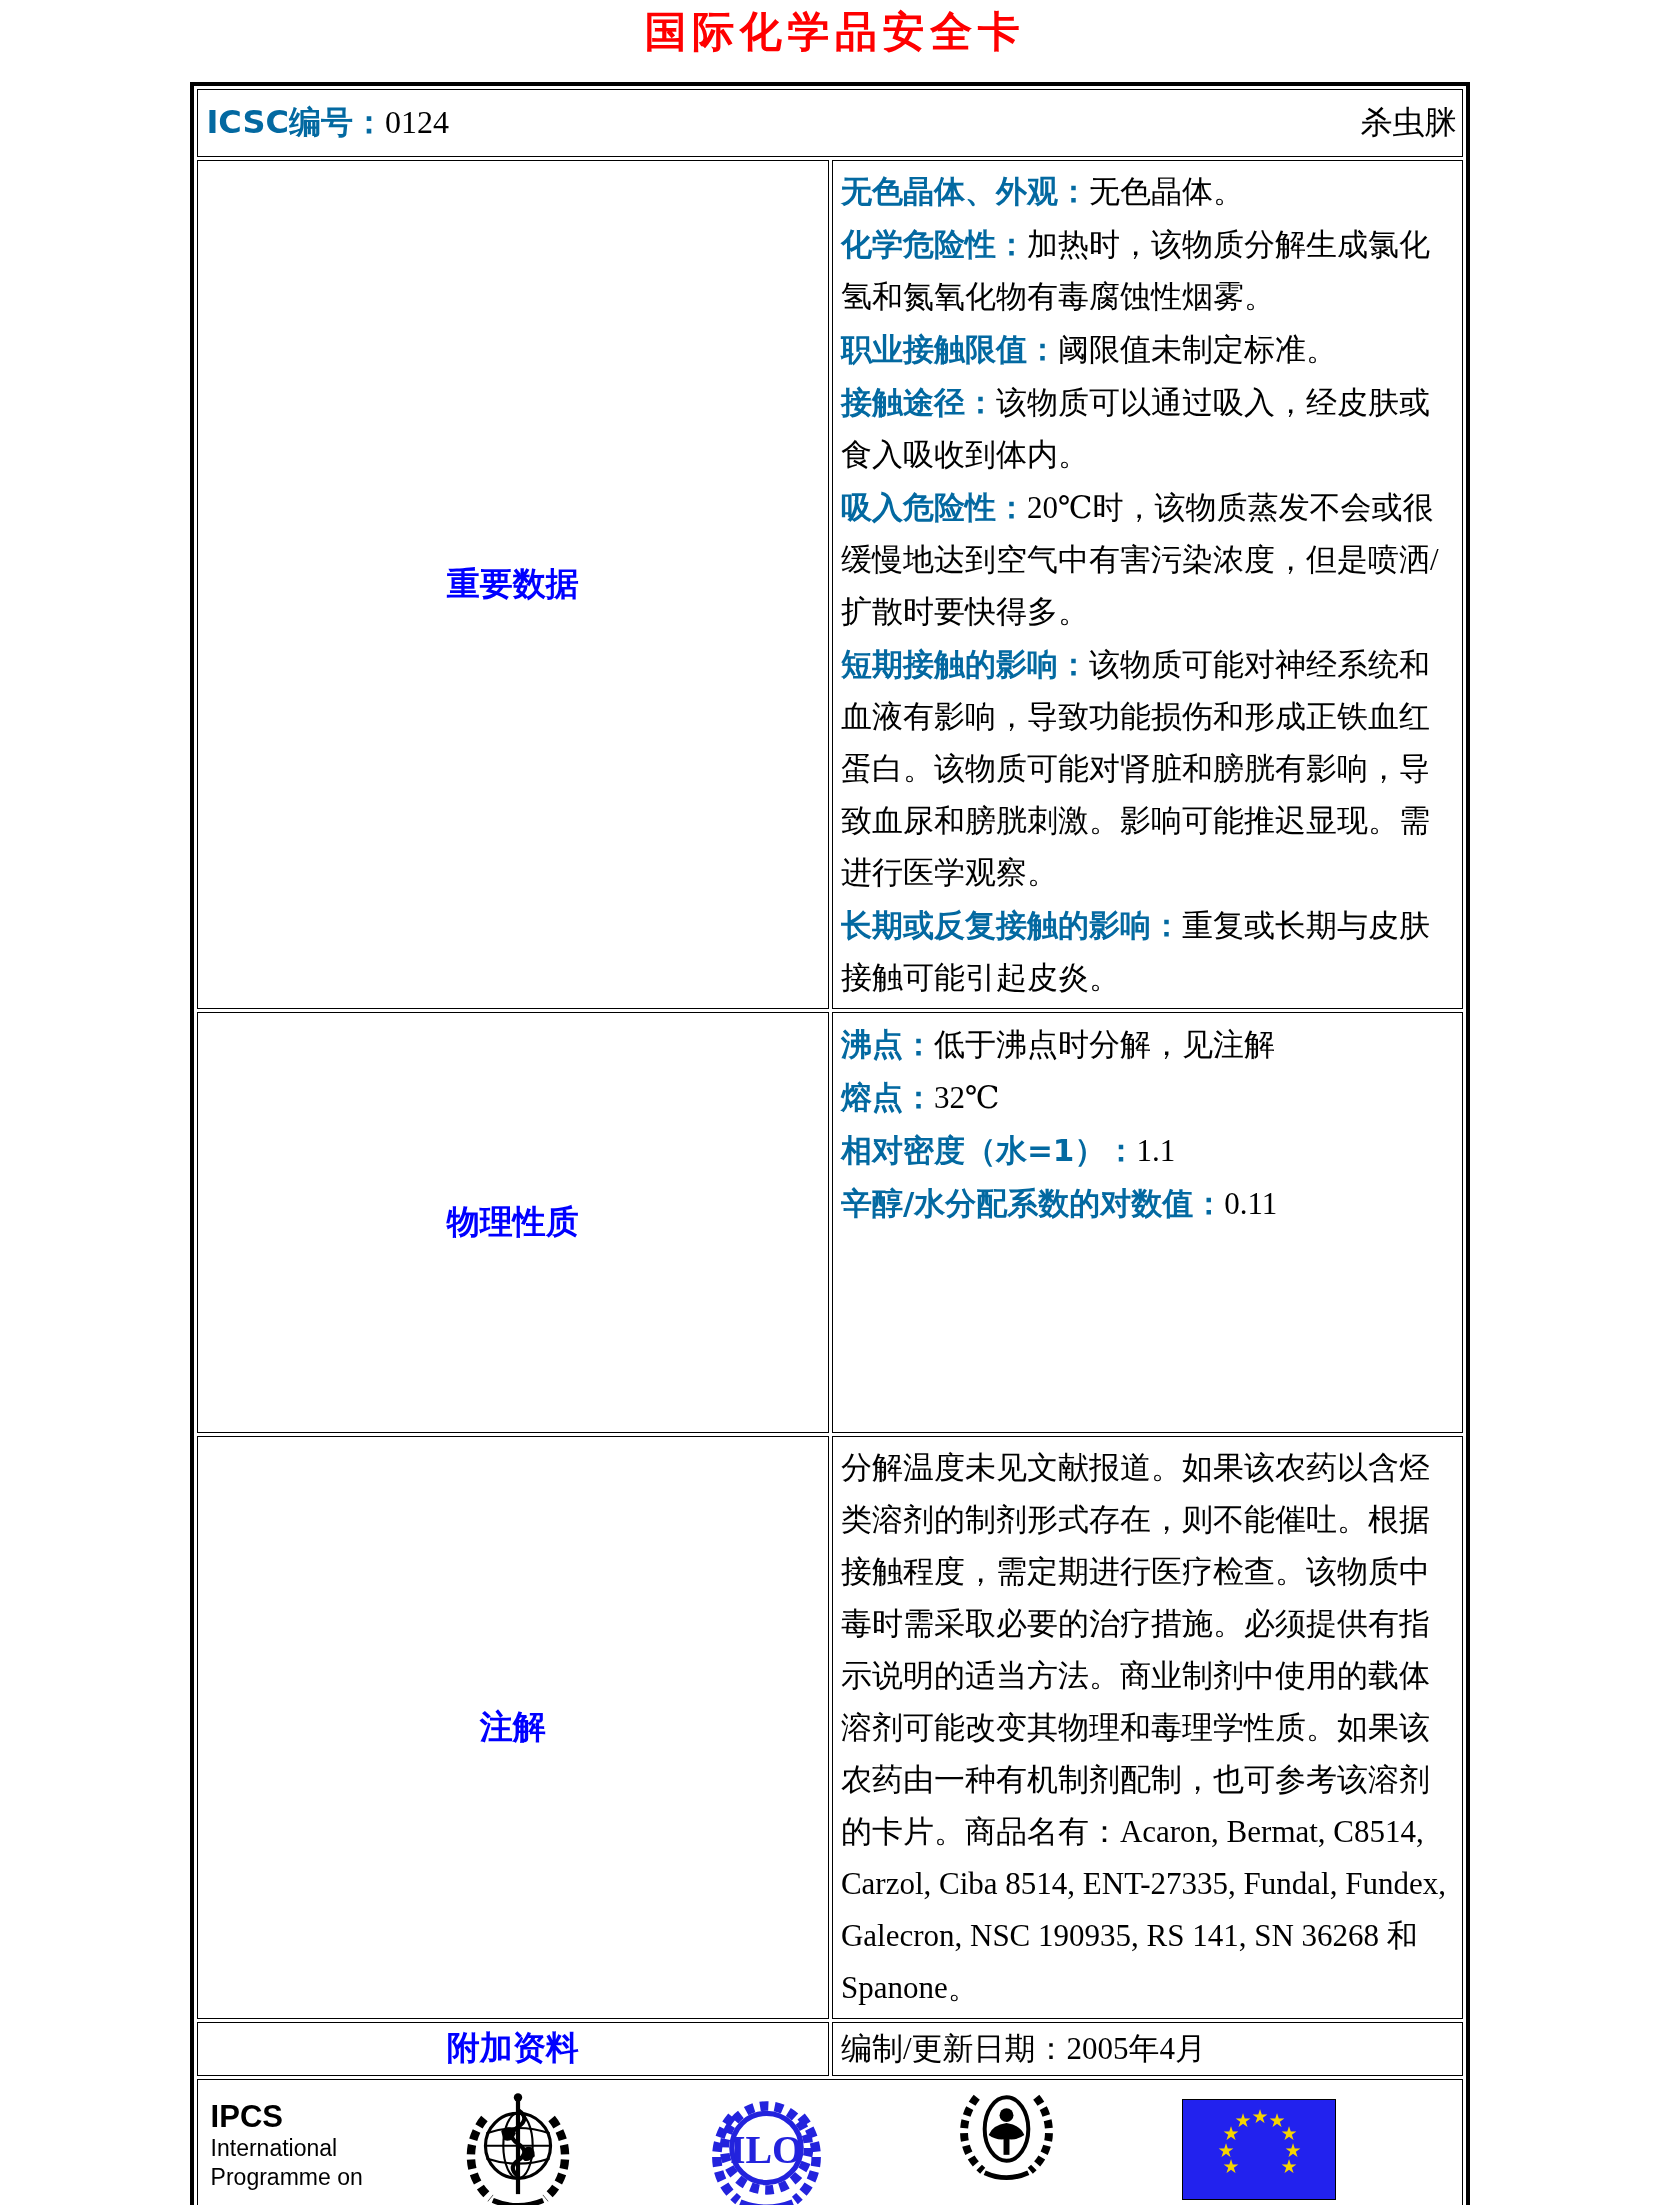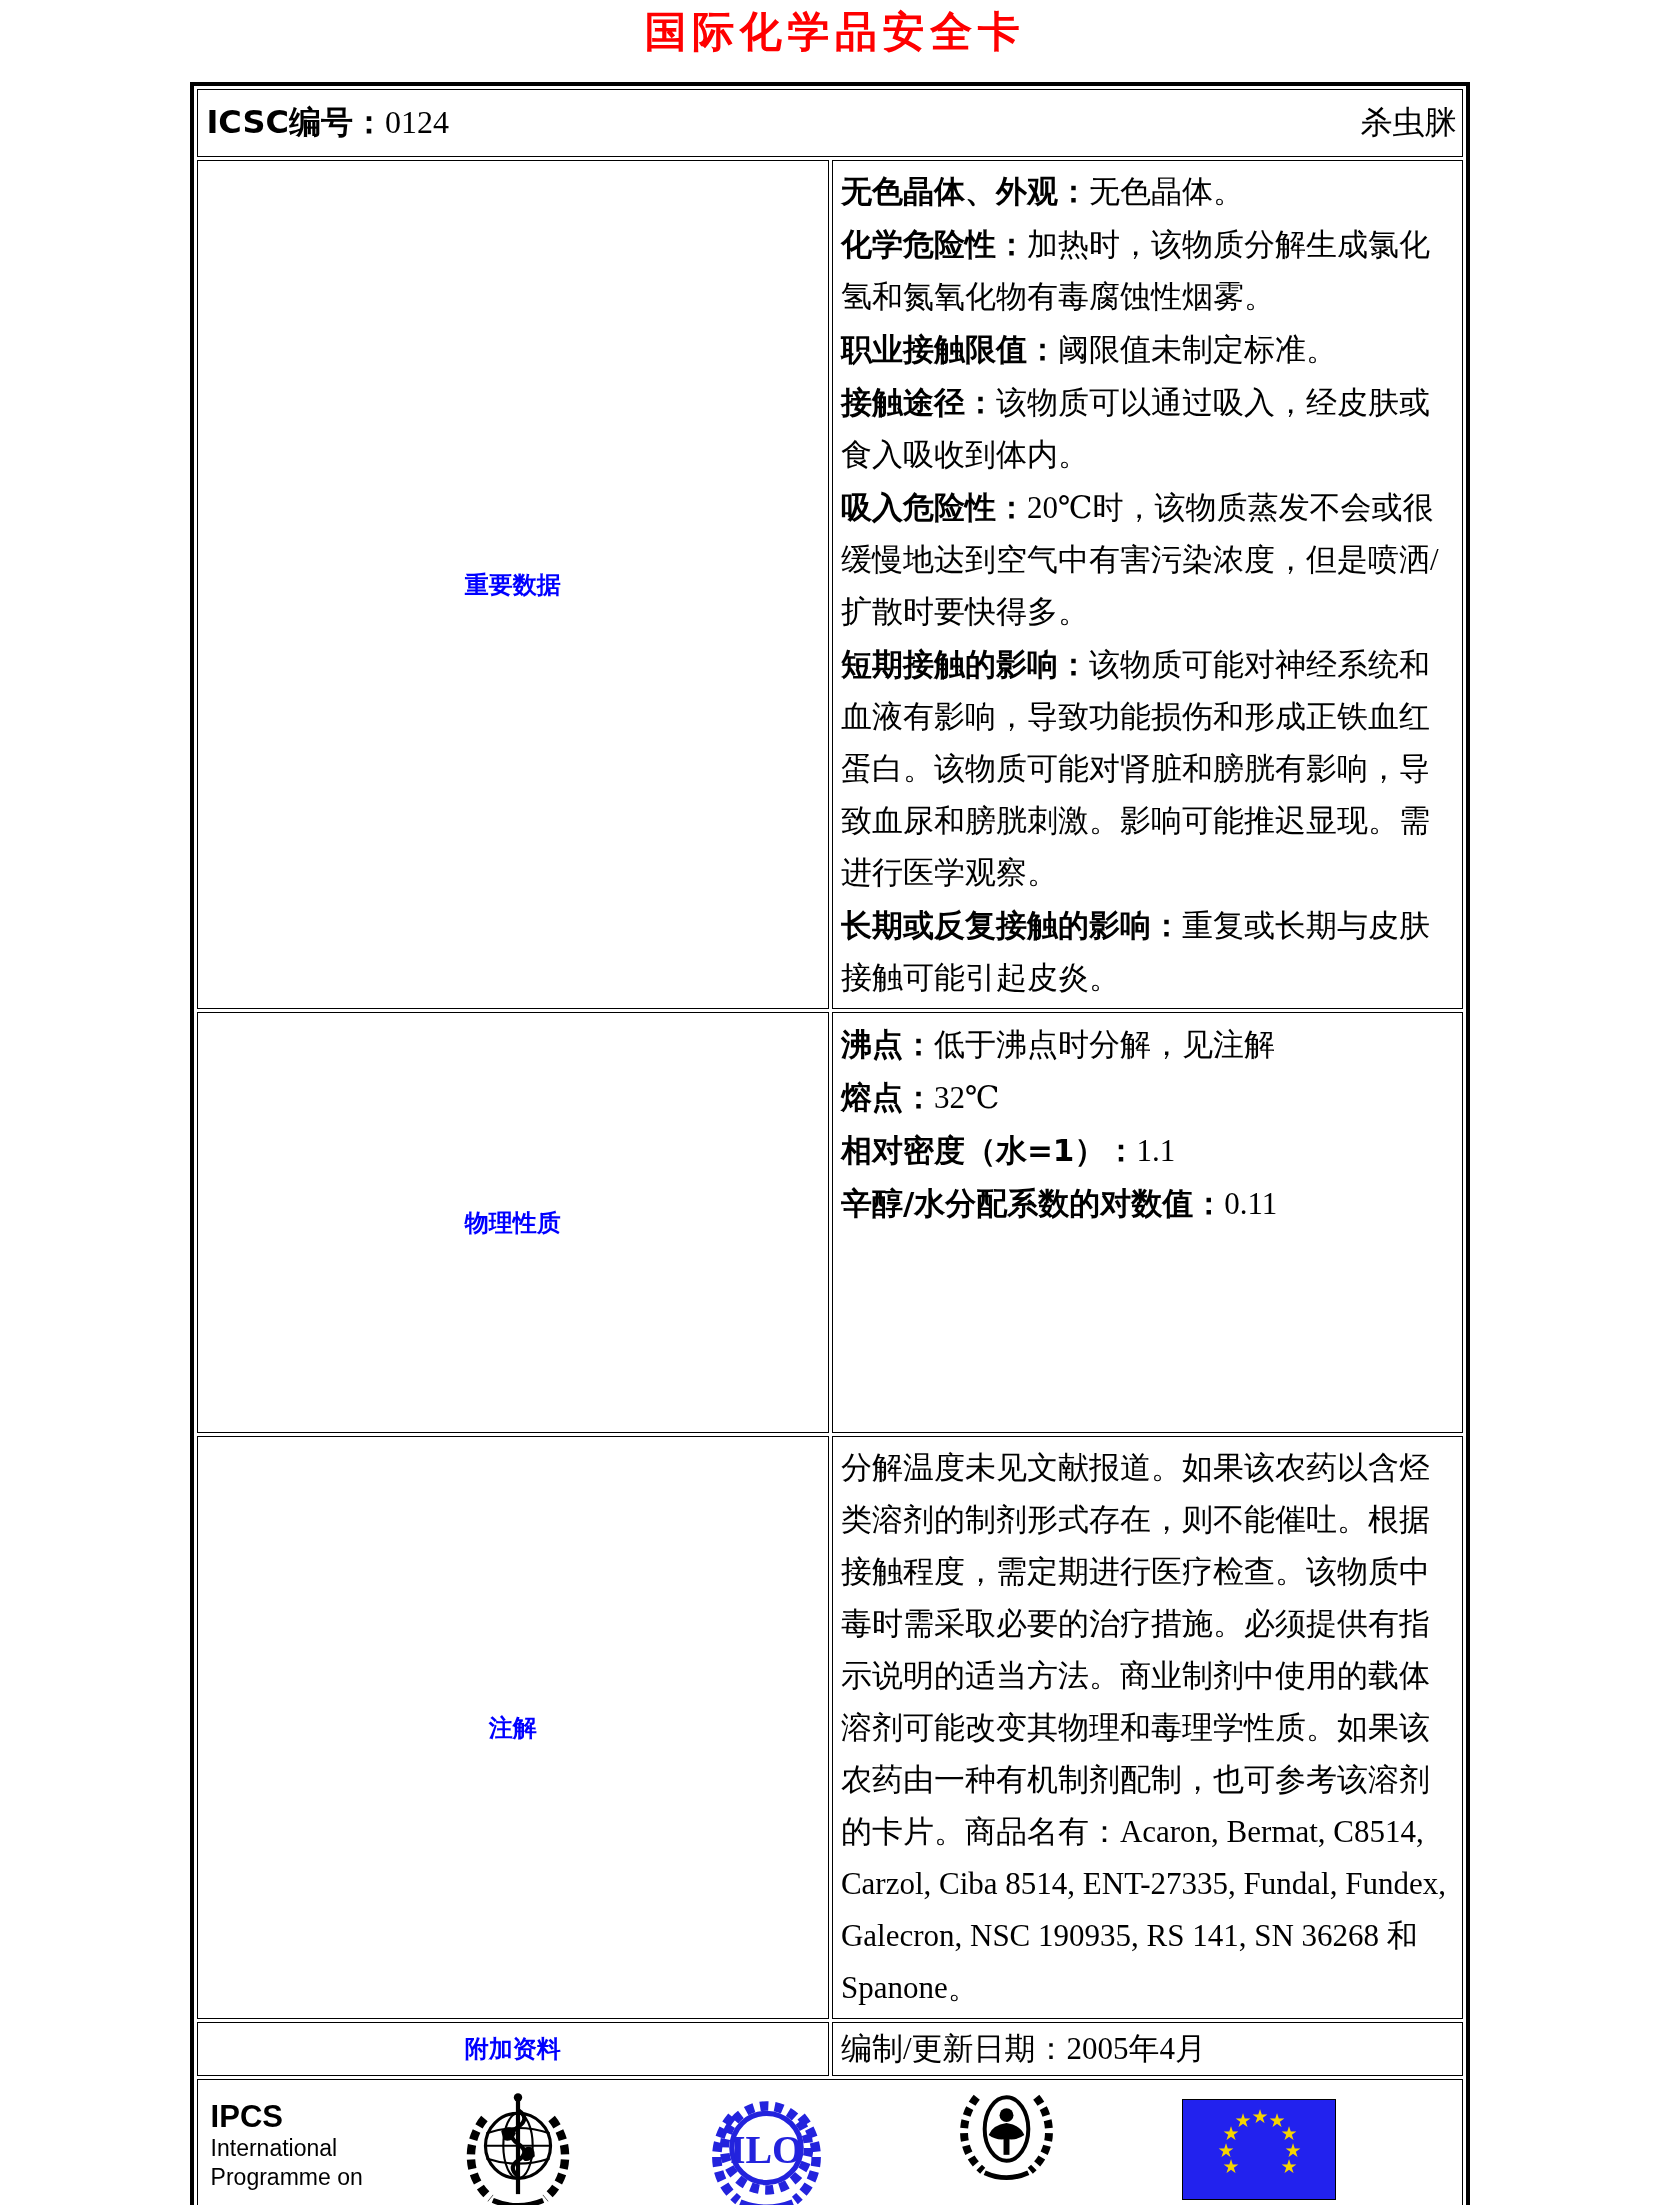--- a/index.html
+++ b/index.html
@@ -17,27 +17,27 @@
   }
   table.card {
     position:absolute; left:190px; top:82px; width:1280px;
     border:4.2px solid #000; border-collapse:separate; border-spacing:3.5px;
     table-layout:fixed; background:#fff;
   }
   td { border:1.4px solid #000; vertical-align:top; background:#fff; overflow:hidden; }
   td.labelcol { width:176px; vertical-align:middle; text-align:center; }
   .seclabel {
     font-family:"DejaVu Sans","Liberation Sans",sans-serif;
-    font-weight:bold; color:#0000ff; font-size:24px;
+    font-weight:bold; color:#0000ff; font-size:33px;
   }
   .content { padding:4.2px 7px 4.2px 8.4px; font-size:31px; line-height:52px; }
   .entry { text-align:left; }
   .blab {
     font-family:"DejaVu Sans","Liberation Sans",sans-serif;
-    font-weight:bold; color:#000000;
+    font-weight:bold; color:#0369a1;
   }
   .btxt { color:#000; }
   
   .hdr-cell { vertical-align:middle; }
   .hdr-flex { display:flex; justify-content:space-between; align-items:center; padding:0 5.6px 0 8.4px; }
   .hdr-left { font-size:32px; }
   .hdr-left .blab { font-size:32px; }
   .hdr-name { font-size:32px; color:#000; }
   
   .logos-cell { position:relative; }

